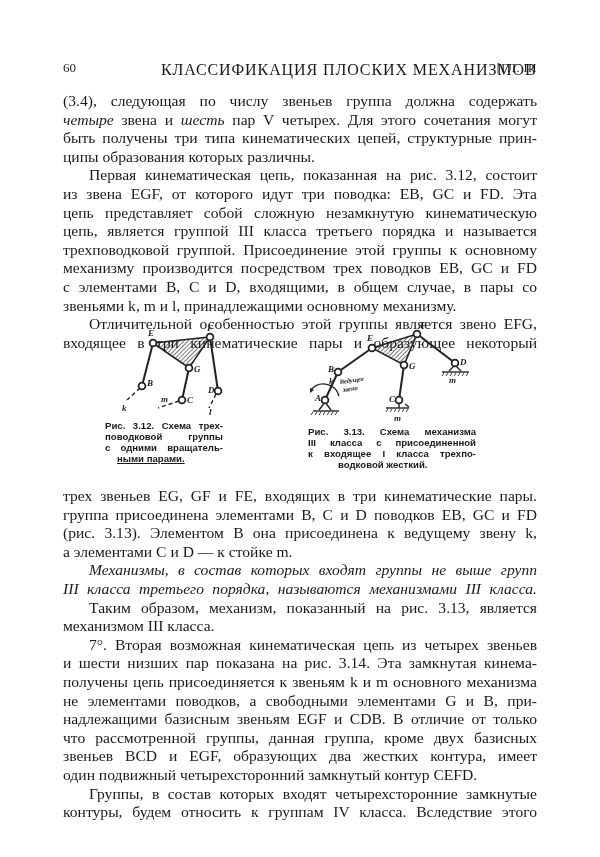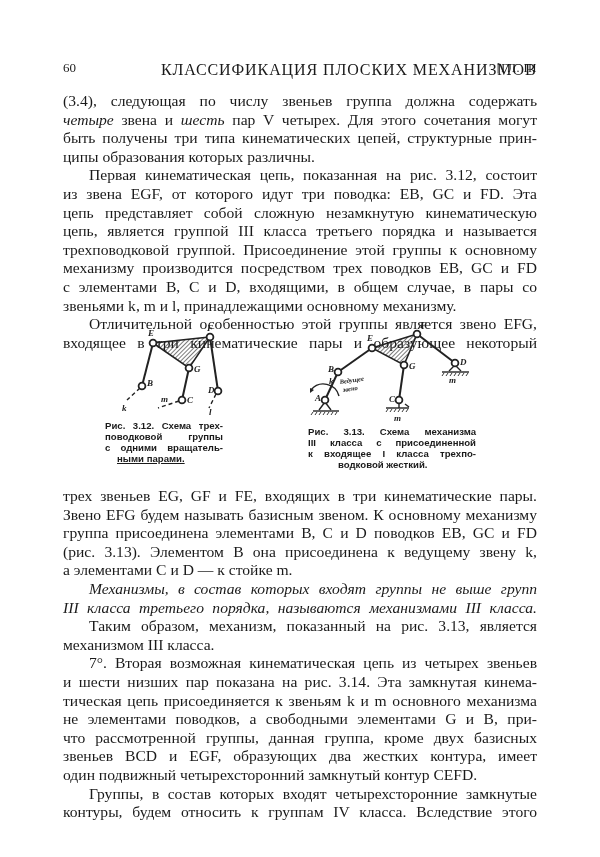--- a/index.html
+++ b/index.html
@@ -178,38 +178,38 @@
       <span class="line">Рис. 3.13. Схема механизма</span>
       <span class="line">III класса с присоединенной</span>
       <span class="line">к входящее I класса трехпо-</span>
       <span class="line last" style="padding-left:30px;">водковой жесткий.</span>
     </div>
   </div>
 
   <div class="block" style="top:487px;">
     <p>
       <span class="line">трех звеньев EG, GF и FE, входящих в три кинематические пары.</span>
-      <span class="line">Звено EFG будем называть базисным звеном. К основному механизму</span>
       <span class="line">группа присоединена элементами B, C и D поводков EB, GC и FD</span>
       <span class="line">(рис. 3.13). Элементом B она присоединена к ведущему звену k,</span>
       <span class="line last">а элементами C и D — к стойке m.</span>
     </p>
     <p class="it">
       <span class="line" style="padding-left:26px;">Механизмы, в состав которых входят группы не выше групп</span>
       <span class="line">III класса третьего порядка, называются механизмами III класса.</span>
     </p>
     <p>
       <span class="line" style="padding-left:26px;">Таким образом, механизм, показанный на рис. 3.13, является</span>
       <span class="line last">механизмом III класса.</span>
     </p>
     <p>
       <span class="line" style="padding-left:26px;">7°. Вторая возможная кинематическая цепь из четырех звеньев</span>
       <span class="line">и шести низших пар показана на рис. 3.14. Эта замкнутая кинема-</span>
-      <span class="line">тическая цепь присоединяется к звеньям k и m основного механизма</span>
+      <span class="line">получены цепь присоединяется к звеньям k и m основного механизма</span>
       <span class="line">не элементами поводков, а свободными элементами G и B, при-</span>
+      <span class="line">надлежащими базисным звеньям EGF и CDB. В отличие от только</span>
       <span class="line">что рассмотренной группы, данная группа, кроме двух базисных</span>
       <span class="line">звеньев BCD и EGF, образующих два жестких контура, имеет</span>
       <span class="line last">один подвижный четырехсторонний замкнутый контур CEFD.</span>
     </p>
     <p>
       <span class="line" style="padding-left:26px;">Группы, в состав которых входят четырехсторонние замкнутые</span>
       <span class="line">контуры, будем относить к группам IV класса. Вследствие этого</span>
     </p>
   </div>
 

